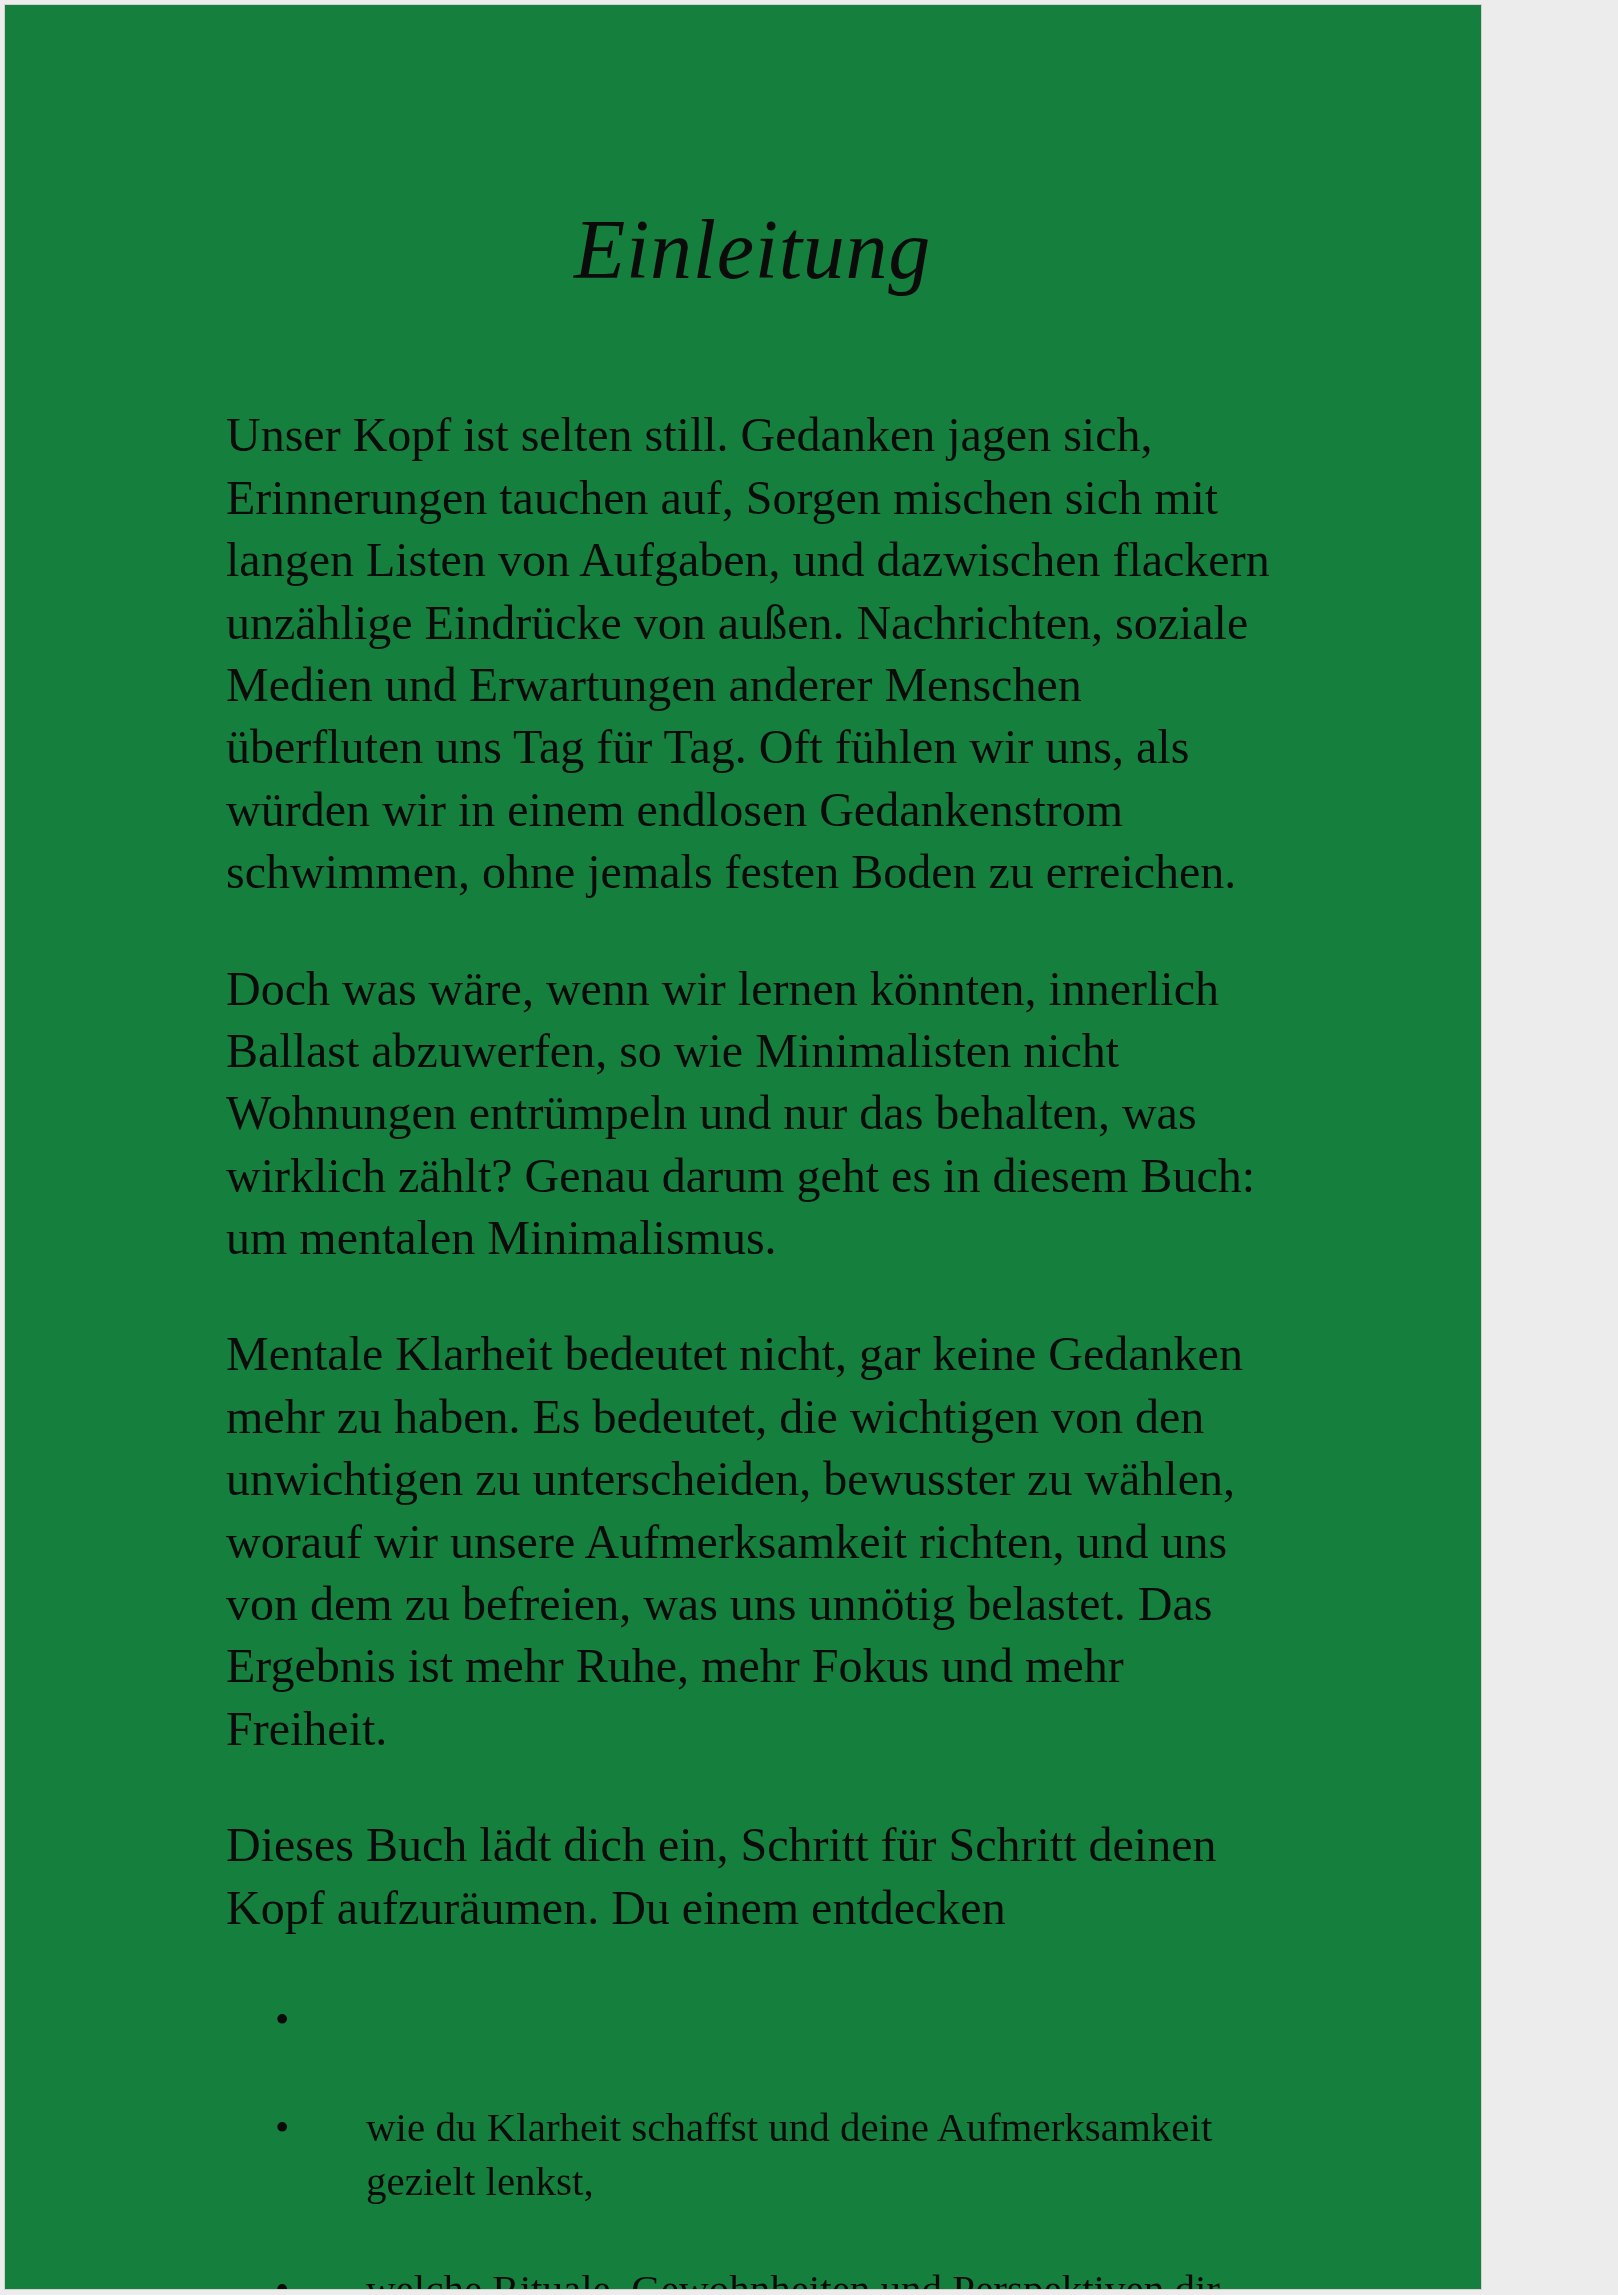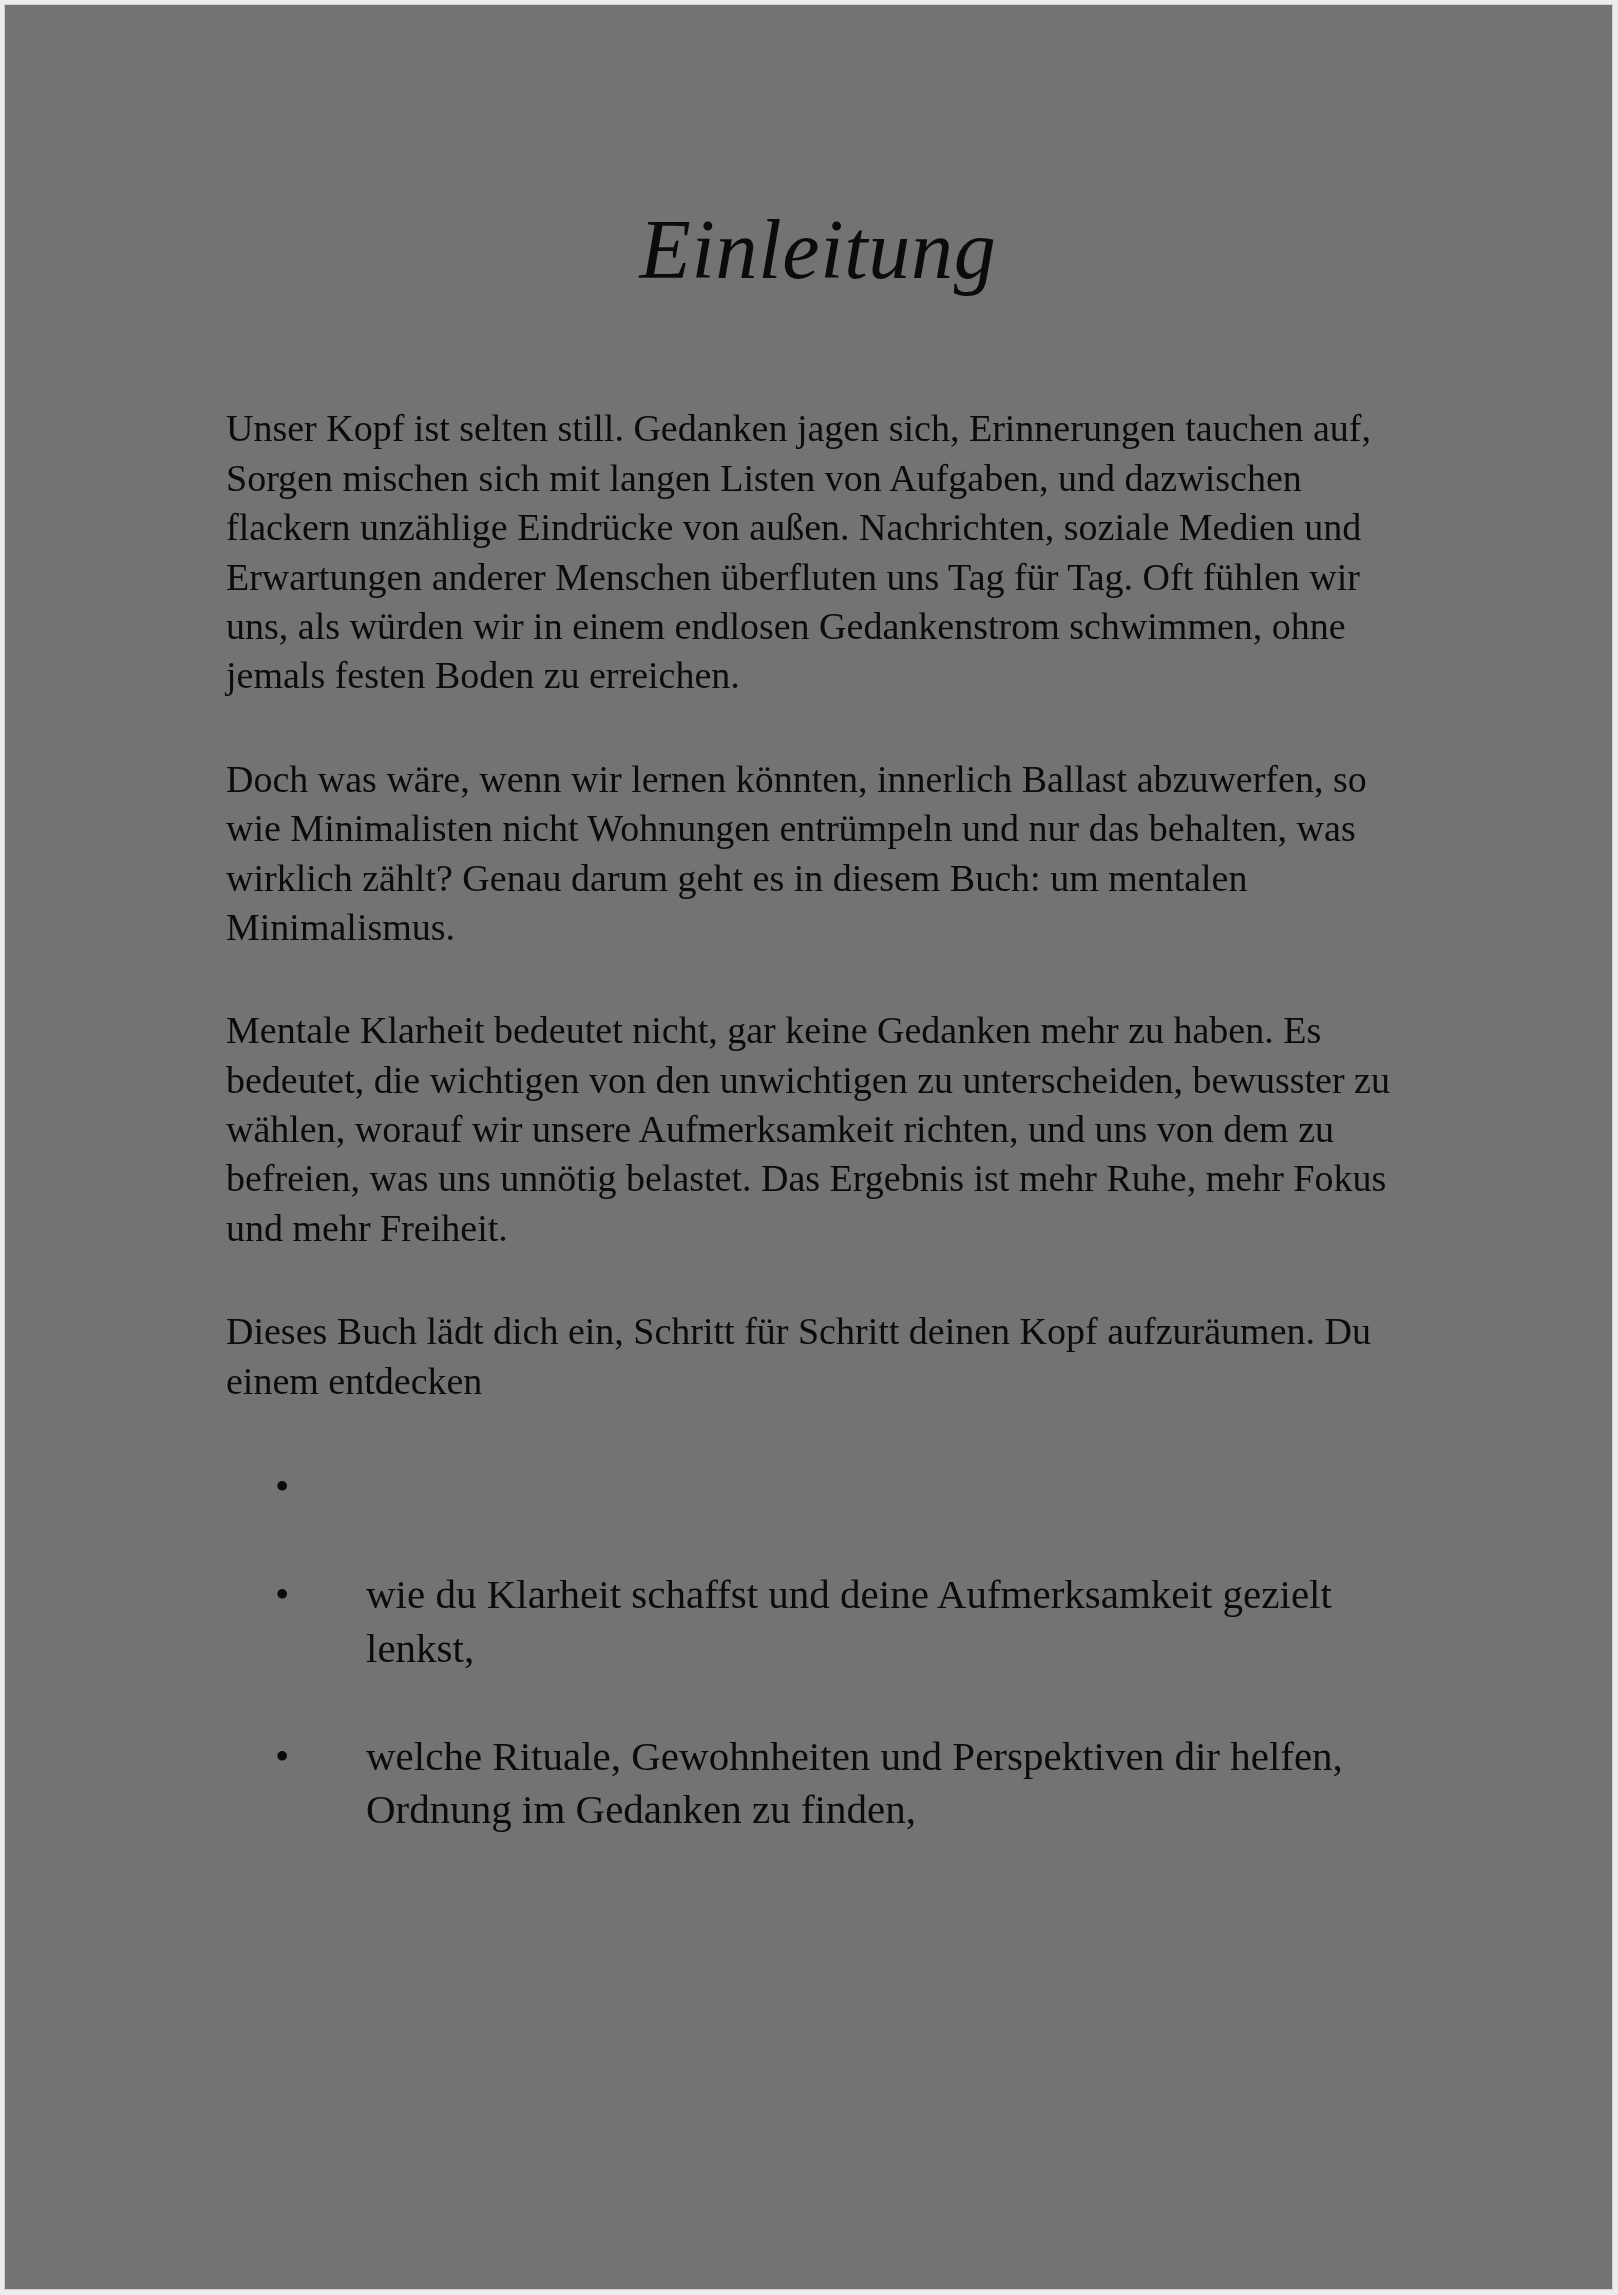--- a/index.html
+++ b/index.html
@@ -6,44 +6,44 @@
     margin: 0;
     padding: 0;
     width: 1619px;
     height: 2295px;
     background: #ececec;
   }
   .page {
     position: absolute;
     top: 4px;
     left: 4px;
-    width: 1609px;
+    width: 1478px;
     height: 2286px;
-    background: #737373;
+    background: #15803d;
     border: 0.7px solid #d2d2d2;
     box-sizing: border-box;
     font-family: "Liberation Serif", "DejaVu Serif", serif;
     color: #0b0b0b;
     overflow: hidden;
   }
   .content {
     padding: 199px 202px 0 221px;
     box-sizing: border-box;
   }
   .title {
     font-style: italic;
     font-weight: 400;
     font-size: 84px;
     line-height: 1.1;
     text-align: center;
     margin: 0 0 108px 0;
     letter-spacing: 0.7px;
   }
   .para {
-    font-size: 38px;
+    font-size: 48px;
     line-height: 1.3;
     margin: 0 0 54px 0;
     max-width: 1207px;
     text-align: left;
   }
   .bullets {
     list-style: none;
     margin: 13.5px 0 0 0;
     padding: 0;
   }

